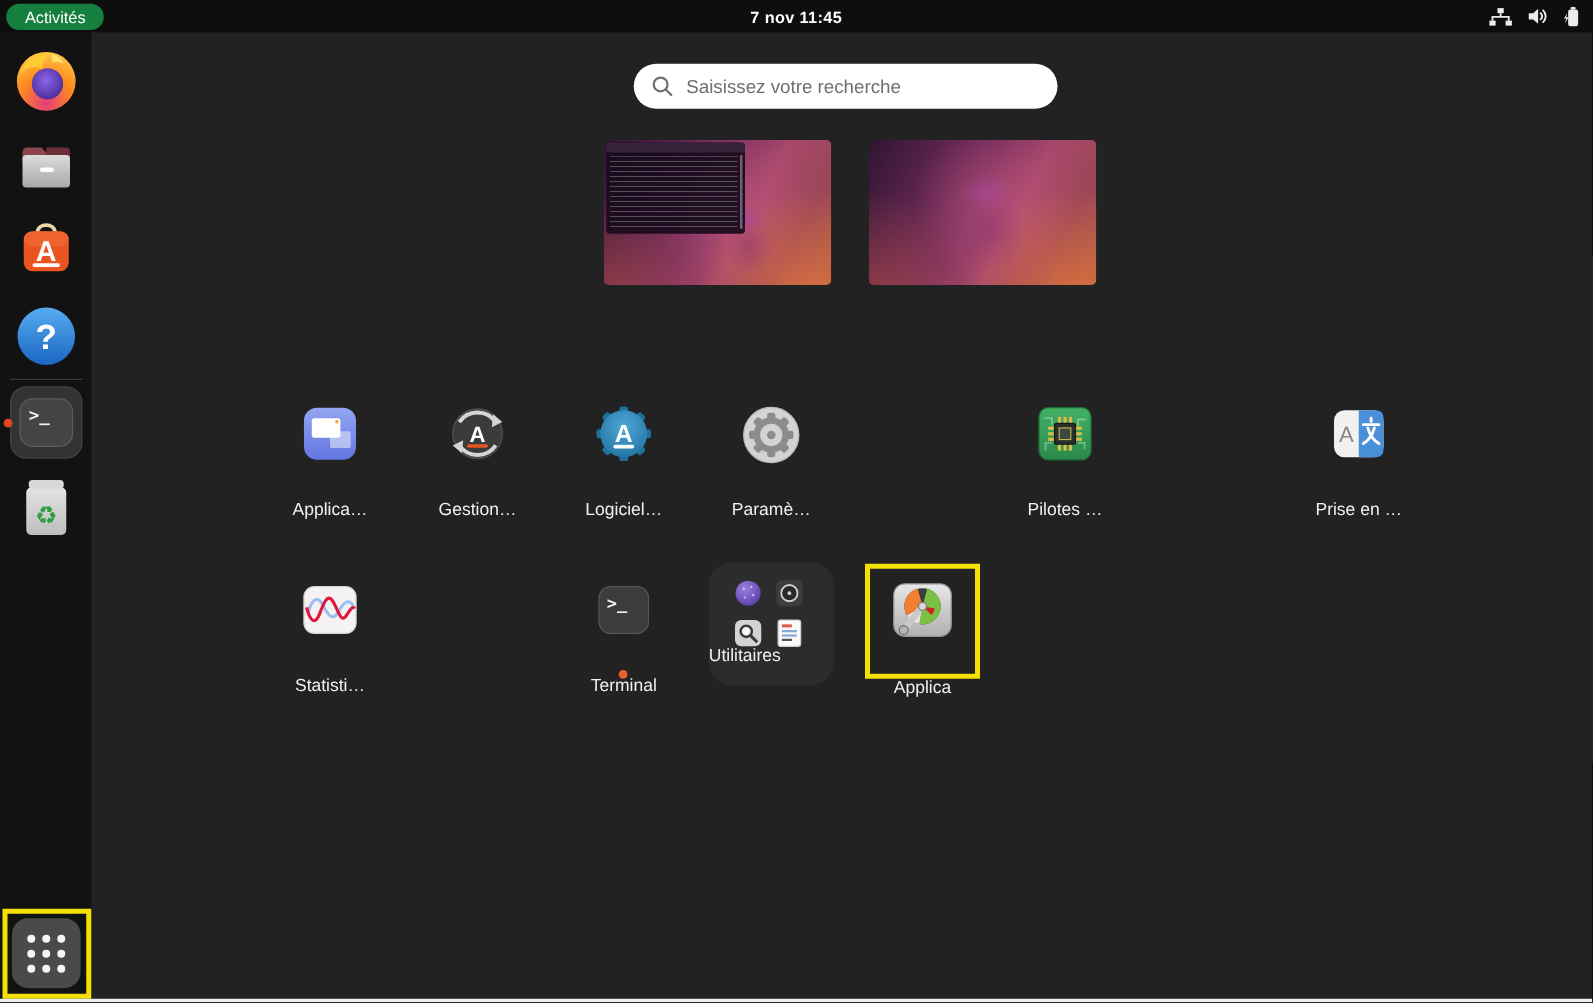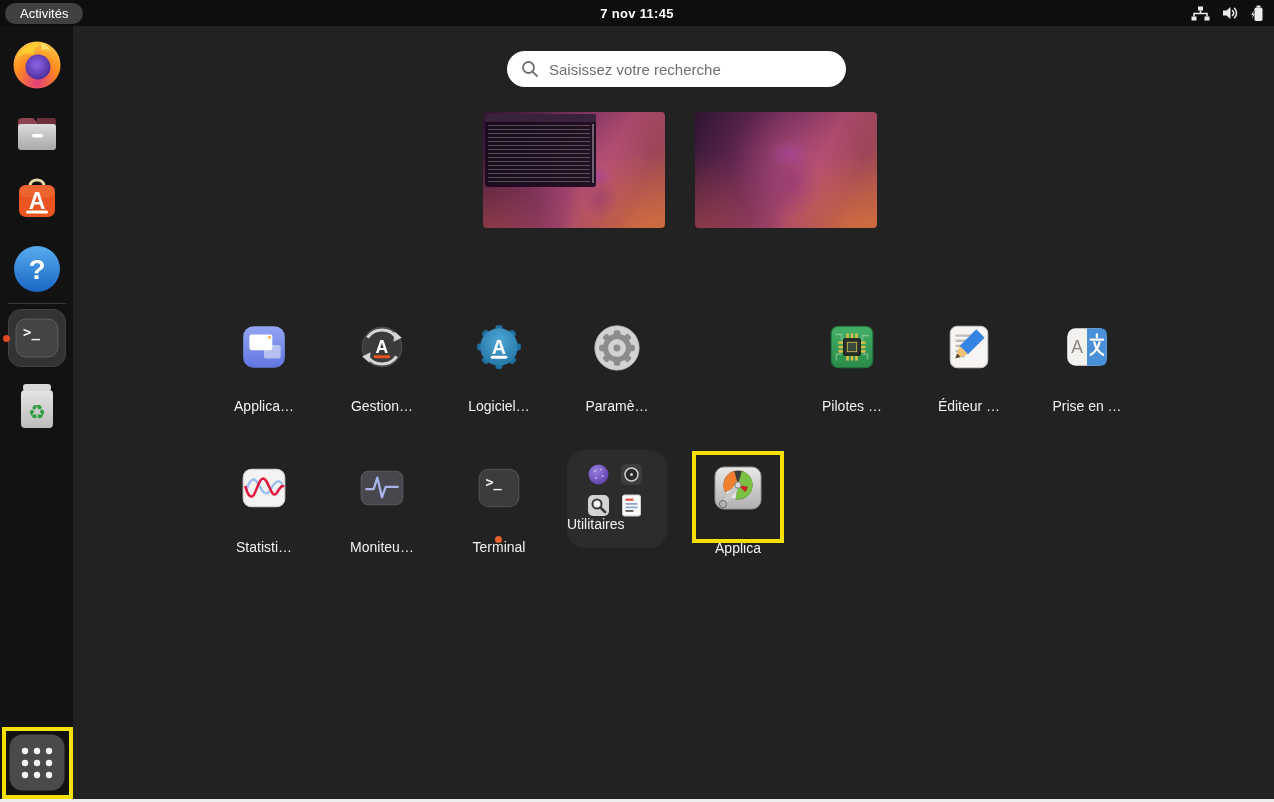--- a/index.html
+++ b/index.html
@@ -3,21 +3,21 @@
 <meta charset="utf-8">
 <style>
   * { margin:0; padding:0; box-sizing:border-box; }
   html,body { background:#000; }
   body { font-family:"Liberation Sans", sans-serif; }
   .screen { position:relative; width:1274px; height:802px; background:#222222; overflow:hidden; }
 
   
   .topbar { position:absolute; left:0; top:0; width:100%; height:26px; background:#0e0e0e; z-index:30; }
   .activities { position:absolute; left:5px; top:3px; height:21px; padding:0 15px; border-radius:12px;
-                background:#404040; color:#fff; font-size:13px; display:flex; align-items:center; cursor:pointer; }
+                background:#15803d; color:#fff; font-size:13px; display:flex; align-items:center; cursor:pointer; }
   .clock { position:absolute; left:0; right:0; top:0; height:26px; display:flex; align-items:center; justify-content:center;
            color:#ffffff; font-size:13px; font-weight:bold; letter-spacing:.3px; }
   .status { position:absolute; right:10px; top:0; height:26px; display:flex; align-items:center; gap:12px; }
   .status svg { display:block; }
 
   
   .dock { position:absolute; left:0; top:26px; width:73px; height:776px; background:#121212; z-index:20; }
   .dock-item { position:absolute; left:10px; width:53px; display:flex; justify-content:center; cursor:pointer; }
   .dock-sep { position:absolute; left:8px; top:277px; width:58px; height:1px; background:#3a3a3a; }
   .focus-tile { position:absolute; left:8px; top:283px; width:58px; height:58px; background:#333333; border:1px solid #424242; border-radius:13px; }
@@ -355,34 +355,20 @@
             <rect x="32" y="22.8" width="5" height="2.5"></rect>
             <rect x="32" y="27" width="5" height="2.5"></rect>
         </g>
         <rect x="16" y="16" width="16" height="16" rx="1.5" fill="#27302a" stroke="#141a15"></rect>
         <rect x="19.5" y="19.5" width="9" height="9" fill="#39493e" stroke="#d8bc4e" stroke-width=".8"></rect>
       </svg>
     </span>
     <span class="app-label">Pilotes …</span>
   </div>
 
-  <div class="app-cell" style="left:913px; top:322px">
-    <span>
-      <svg width="50" height="50" viewBox="0 0 48 48">
-        <rect x="6" y="4" width="36" height="40" rx="7" fill="#f6f5f4" stroke="#cdc7c2"></rect>
-        <g stroke="#c0bbb4" stroke-width="2.2" stroke-linecap="round">
-          <path d="M12,13 h16 M12,18 h14 M12,23 h12 M12,28 h10 M12,33 h7"></path>
-        </g>
-        <polygon points="31,7 39,15 23,31 15,23" fill="#3584e4"></polygon>
-        <polygon points="15,23 23,31 11,35" fill="#f2c270"></polygon>
-        <polygon points="11,35 15.8,33.4 12.6,30.2" fill="#52402e"></polygon>
-      </svg>
-    </span>
-    <span class="app-label">Éditeur …</span>
-  </div>
 
   <div class="app-cell" style="left:1031px; top:322px">
     <span>
       <svg width="50" height="50" viewBox="0 0 48 48">
         <rect x="5" y="6" width="38" height="36" rx="8" fill="#f2f1ef"></rect>
         <path d="M24,6 h13 q6,0 6,6 v24 q0,6 -6,6 h-13 Z" fill="#4a90d9"></path>
         <text x="14.5" y="30" font-size="17" fill="#8a857e" text-anchor="middle">A</text>
         <g stroke="#ffffff" stroke-width="2.2" fill="none" stroke-linecap="round">
           <path d="M33.5,12 v2.5"></path>
           <path d="M27.5,17 h12"></path>
@@ -398,29 +384,20 @@
     <span>
       <svg width="50" height="50" viewBox="0 0 48 48">
         <rect x="4" y="6" width="40" height="36" rx="8" fill="#f4f3f2" stroke="#d8d5d0"></rect>
         <path d="M7,26 C11,14 15,13 19,21 C22,27 26,33 30,26 C34,19 38,14 42,21" stroke="#9dc0f2" stroke-width="2.4" fill="none"></path>
         <path d="M6,22 C9,34 13,35 16,27 C19,19 22,11 26,17 C30,23 32,34 36,29 C39,25 41,20 43,23" stroke="#e0173c" stroke-width="2.4" fill="none"></path>
       </svg>
     </span>
     <span class="app-label">Statisti…</span>
   </div>
 
-  <div class="app-cell" style="left:326px; top:463px">
-    <span>
-      <svg width="50" height="50" viewBox="0 0 48 48">
-        <rect x="4" y="8" width="40" height="32" rx="7" fill="#47474d" stroke="#5a5a60"></rect>
-        <polyline points="8,25 16,25 19.5,14 24,33 27.5,23 40,23" stroke="#a9b3ea" stroke-width="2.2" fill="none" stroke-linejoin="round"></polyline>
-      </svg>
-    </span>
-    <span class="app-label">Moniteu…</span>
-  </div>
 
   <div class="app-cell" style="left:443px; top:463px">
     <span>
       <svg width="50" height="50" viewBox="0 0 48 48">
         <rect x="5" y="6" width="38" height="36" rx="9" fill="#3d3b3b" stroke="#565454"></rect>
         <text class="mono" x="11" y="23" font-size="13" font-weight="bold" fill="#f2f2f2">&gt;_</text>
       </svg>
     </span>
     <span class="app-label">Terminal</span>
   </div>

